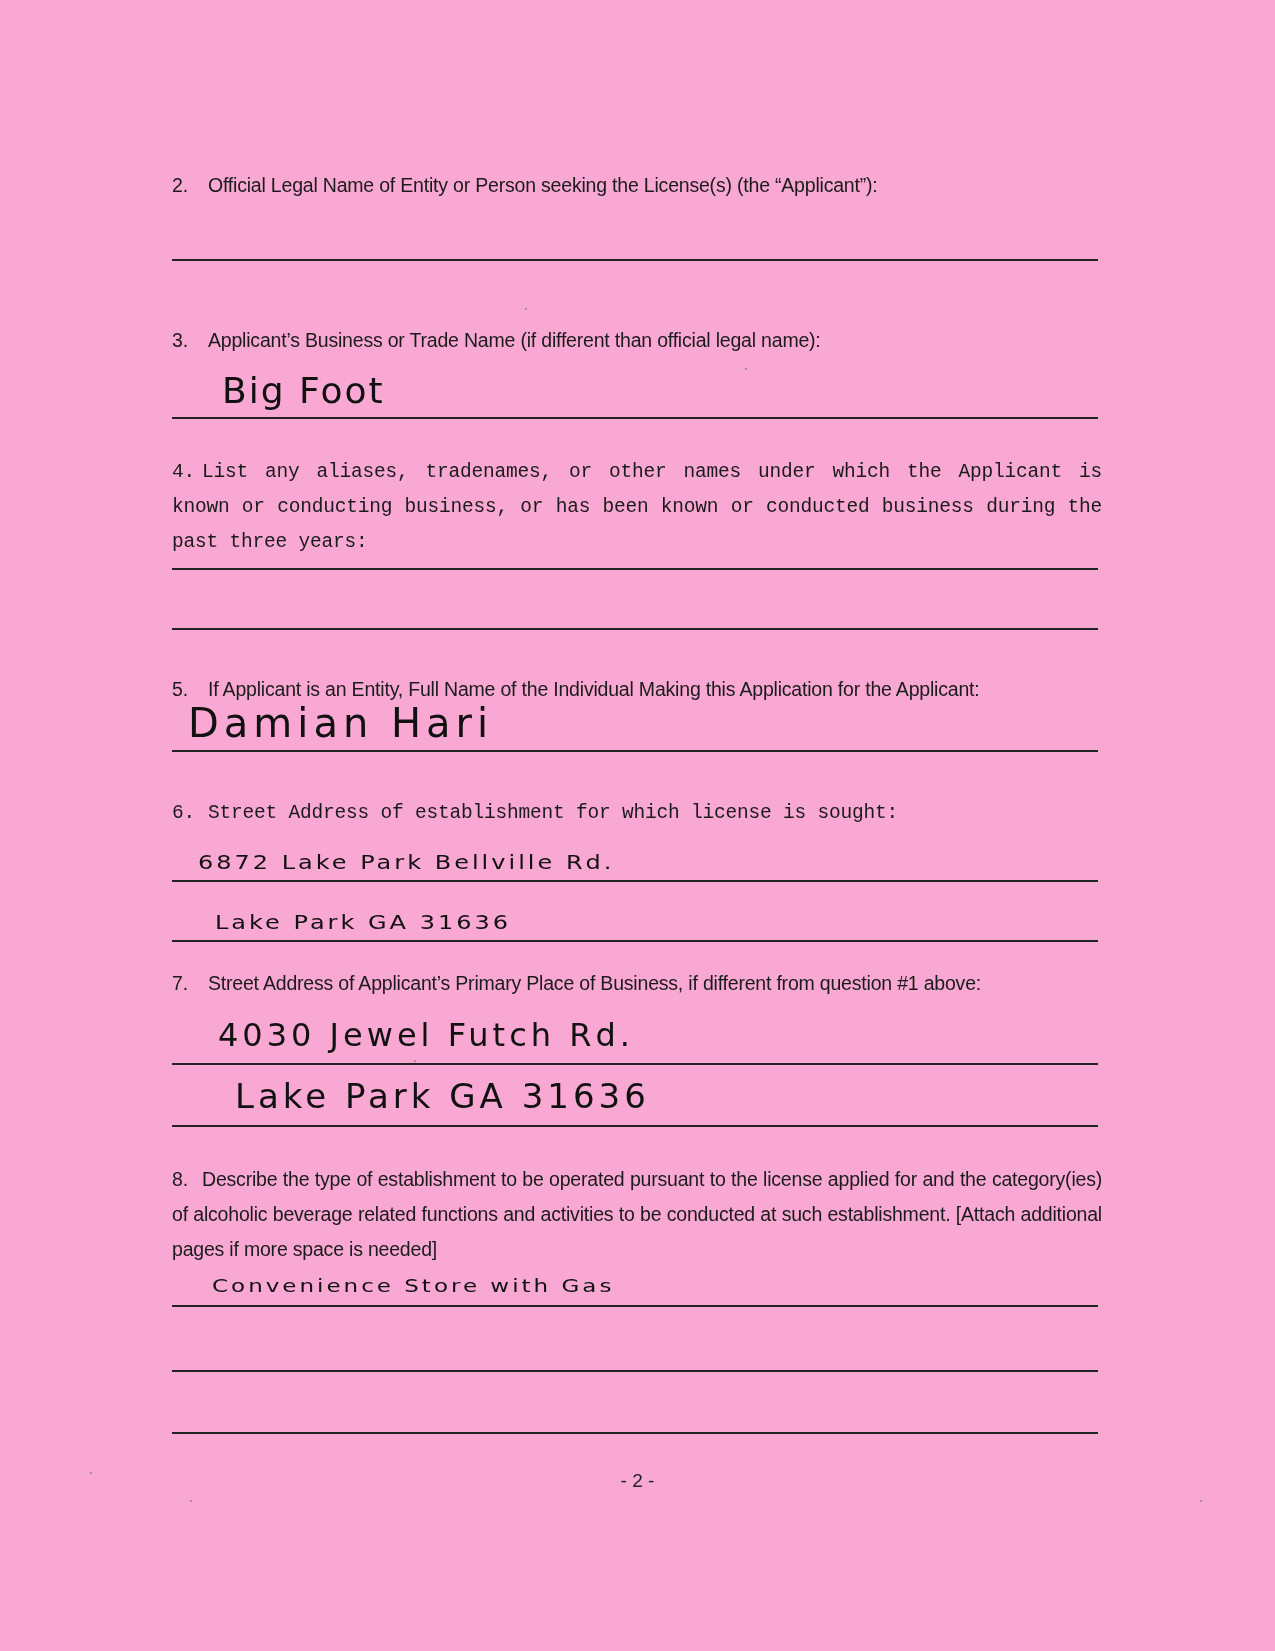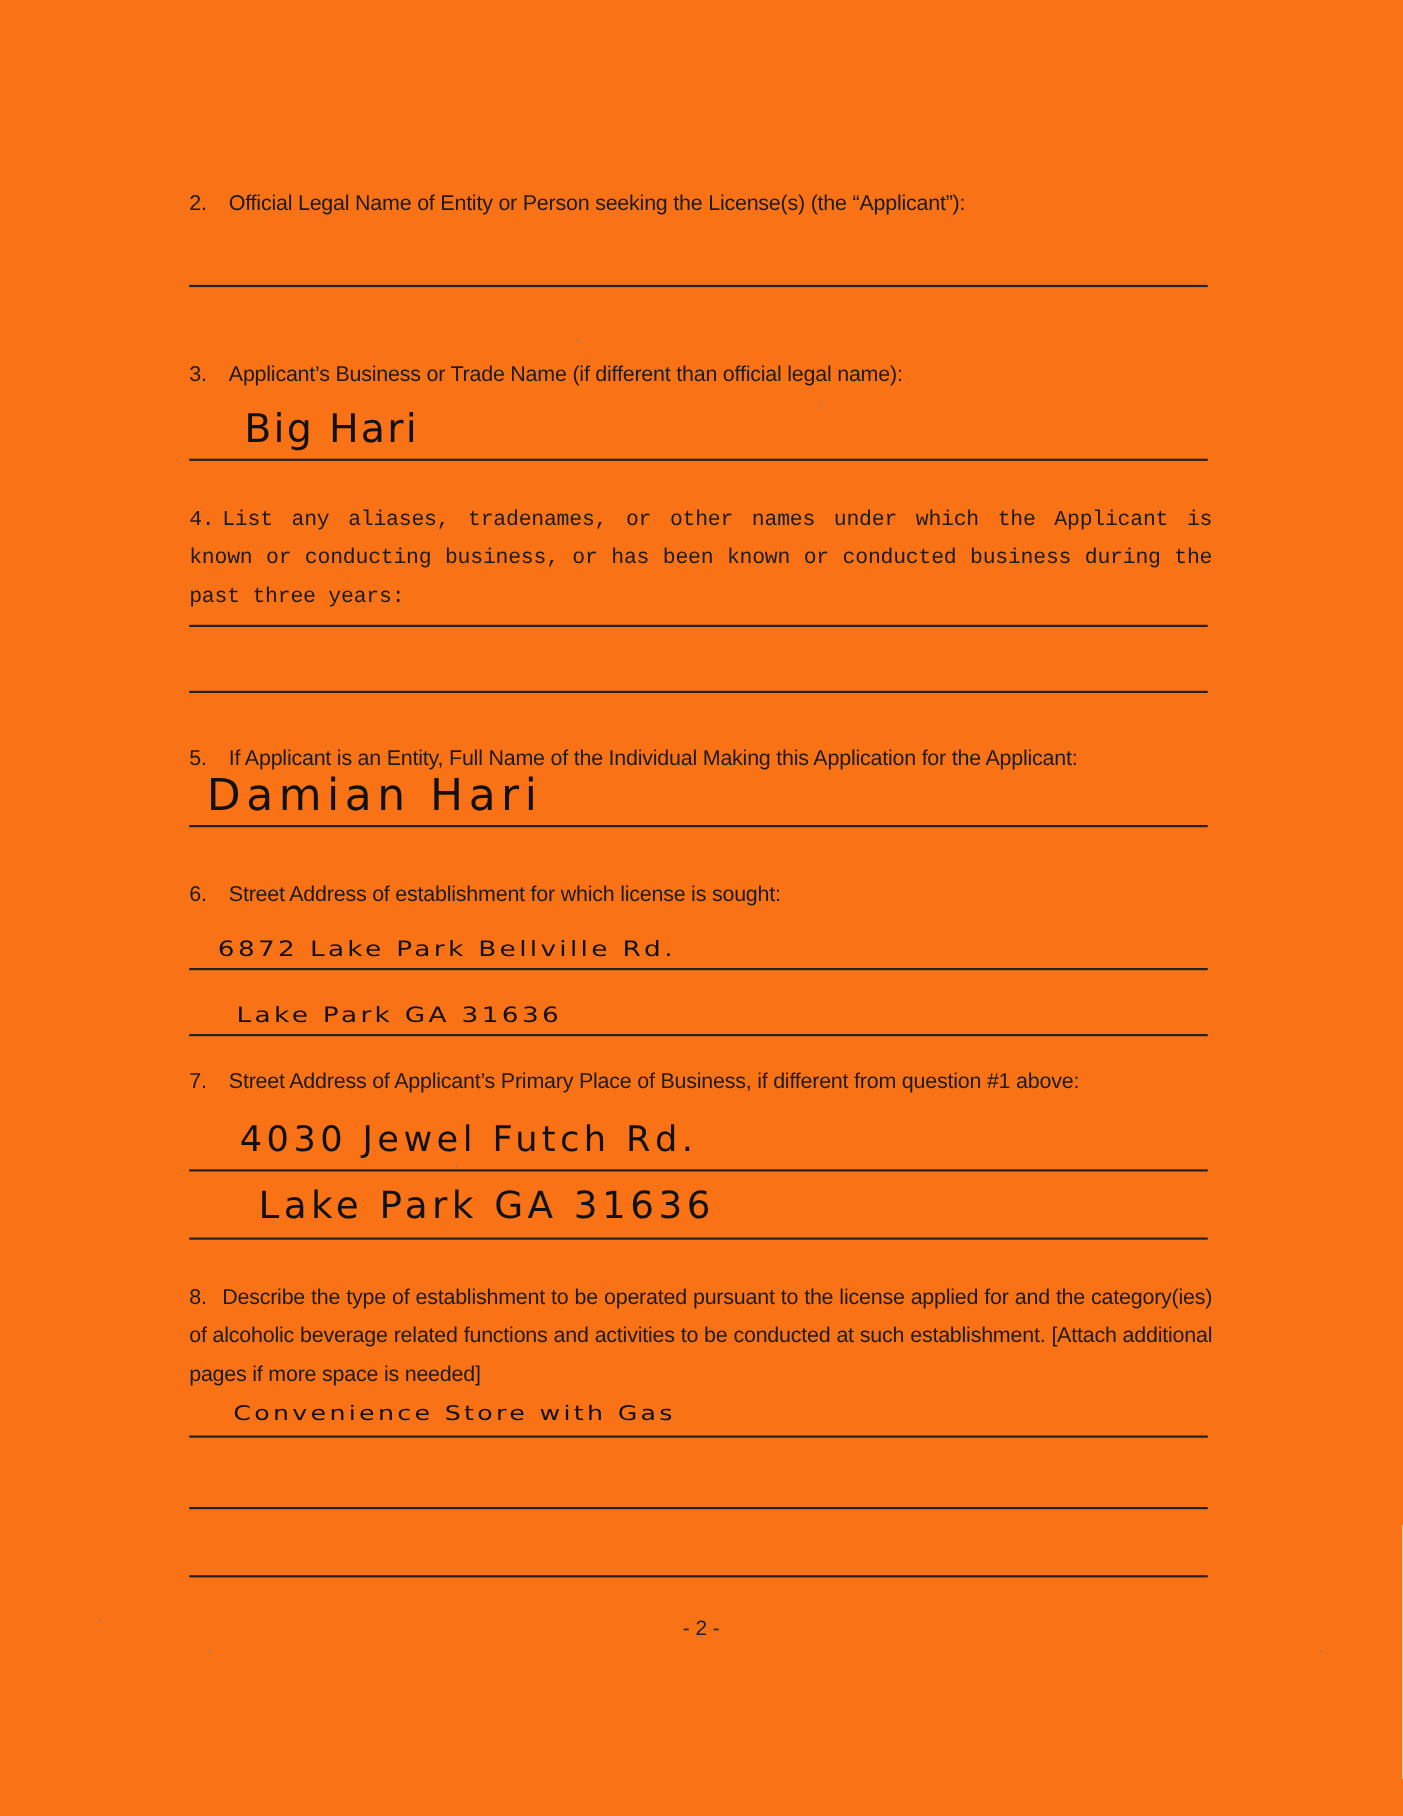--- a/index.html
+++ b/index.html
@@ -1,18 +1,18 @@
 <!DOCTYPE html>
 <html><head>
 <meta charset="utf-8">
 <style>
   html, body { margin: 0; padding: 0; background: #ffffff; }
   body { width: 1275px; height: 1651px; position: relative; overflow: hidden;
          font-family: "Liberation Sans", sans-serif; color: #1a1a1a; }
-  .page { position: absolute; left: 0; top: 0; width: 1275px; height: 1651px; background: #f97316; }
+  .page { position: absolute; left: 0; top: 0; width: 1275px; height: 1651px; background: #f9a8d4; }
   .q { position: absolute; left: 172px; width: 930px; font-size: 19.5px; line-height: 35px;
        letter-spacing: -0.2px; color: #1b1b1b; }
   .q .num { display: inline-block; width: 36px; }
   .q.justify { text-align: justify; }
   .rule { position: absolute; left: 172px; width: 926px; height: 0; border-top: 2px solid #222; }
   .hw { position: absolute; font-family: "DejaVu Sans", sans-serif; color: #111;
         font-weight: normal; letter-spacing: 2px; transform-origin: left bottom; }
   .hw.thin { font-family: "DejaVu Sans", sans-serif; font-size: 24px; letter-spacing: 3px;
              transform: scaleY(0.8); }
   .pagenum { position: absolute; left: 0; width: 1275px; text-align: center; font-size: 19px; color: #222; }
@@ -24,36 +24,36 @@
 <div class="page">
 
   <div class="q" style="top:168px;">
     <span class="num">2.</span><span>Official Legal Name of Entity or Person seeking the License(s) (the “Applicant”):</span>
   </div>
   <div class="rule" style="top:259px;"></div>
 
   <div class="q" style="top:323px;">
     <span class="num">3.</span><span>Applicant’s Business or Trade Name (if different than official legal name):</span>
   </div>
-  <div class="hw" style="left:222px; top:370px; font-size:36px; letter-spacing:2px;">Big Hari</div>
+  <div class="hw" style="left:222px; top:370px; font-size:36px; letter-spacing:2px;">Big Foot</div>
   <div class="rule" style="top:417px;"></div>
 
   <div class="q justify" style="top:455px;font-family:Liberation Mono, monospace;">
     <span class="num" style="width:30px;">4.</span><span>List any aliases, tradenames, or other names under which the Applicant is known or conducting business, or has been known or conducted business during the past three years:</span>
   </div>
   <div class="rule" style="top:568px;"></div>
   <div class="rule" style="top:628px;"></div>
 
   <div class="q" style="top:672px;">
     <span class="num">5.</span><span>If Applicant is an Entity, Full Name of the Individual Making this Application for the Applicant:</span>
   </div>
   <div class="hw" style="left:188px; top:700px; font-size:40px; letter-spacing:5px;">Damian Hari</div>
   <div class="rule" style="top:750px;"></div>
 
-  <div class="q" style="top:796px;">
+  <div class="q" style="top:796px;font-family:Liberation Mono, monospace;">
     <span class="num">6.</span><span>Street Address of establishment for which license is sought:</span>
   </div>
   <div class="hw thin" style="left:198px; top:846px;">6872 Lake Park Bellville Rd.</div>
   <div class="rule" style="top:880px;"></div>
   <div class="hw thin" style="left:215px; top:906px;">Lake Park GA 31636</div>
   <div class="rule" style="top:940px;"></div>
 
   <div class="q" style="top:966px;">
     <span class="num">7.</span><span>Street Address of Applicant’s Primary Place of Business, if different from question #1 above:</span>
   </div>

